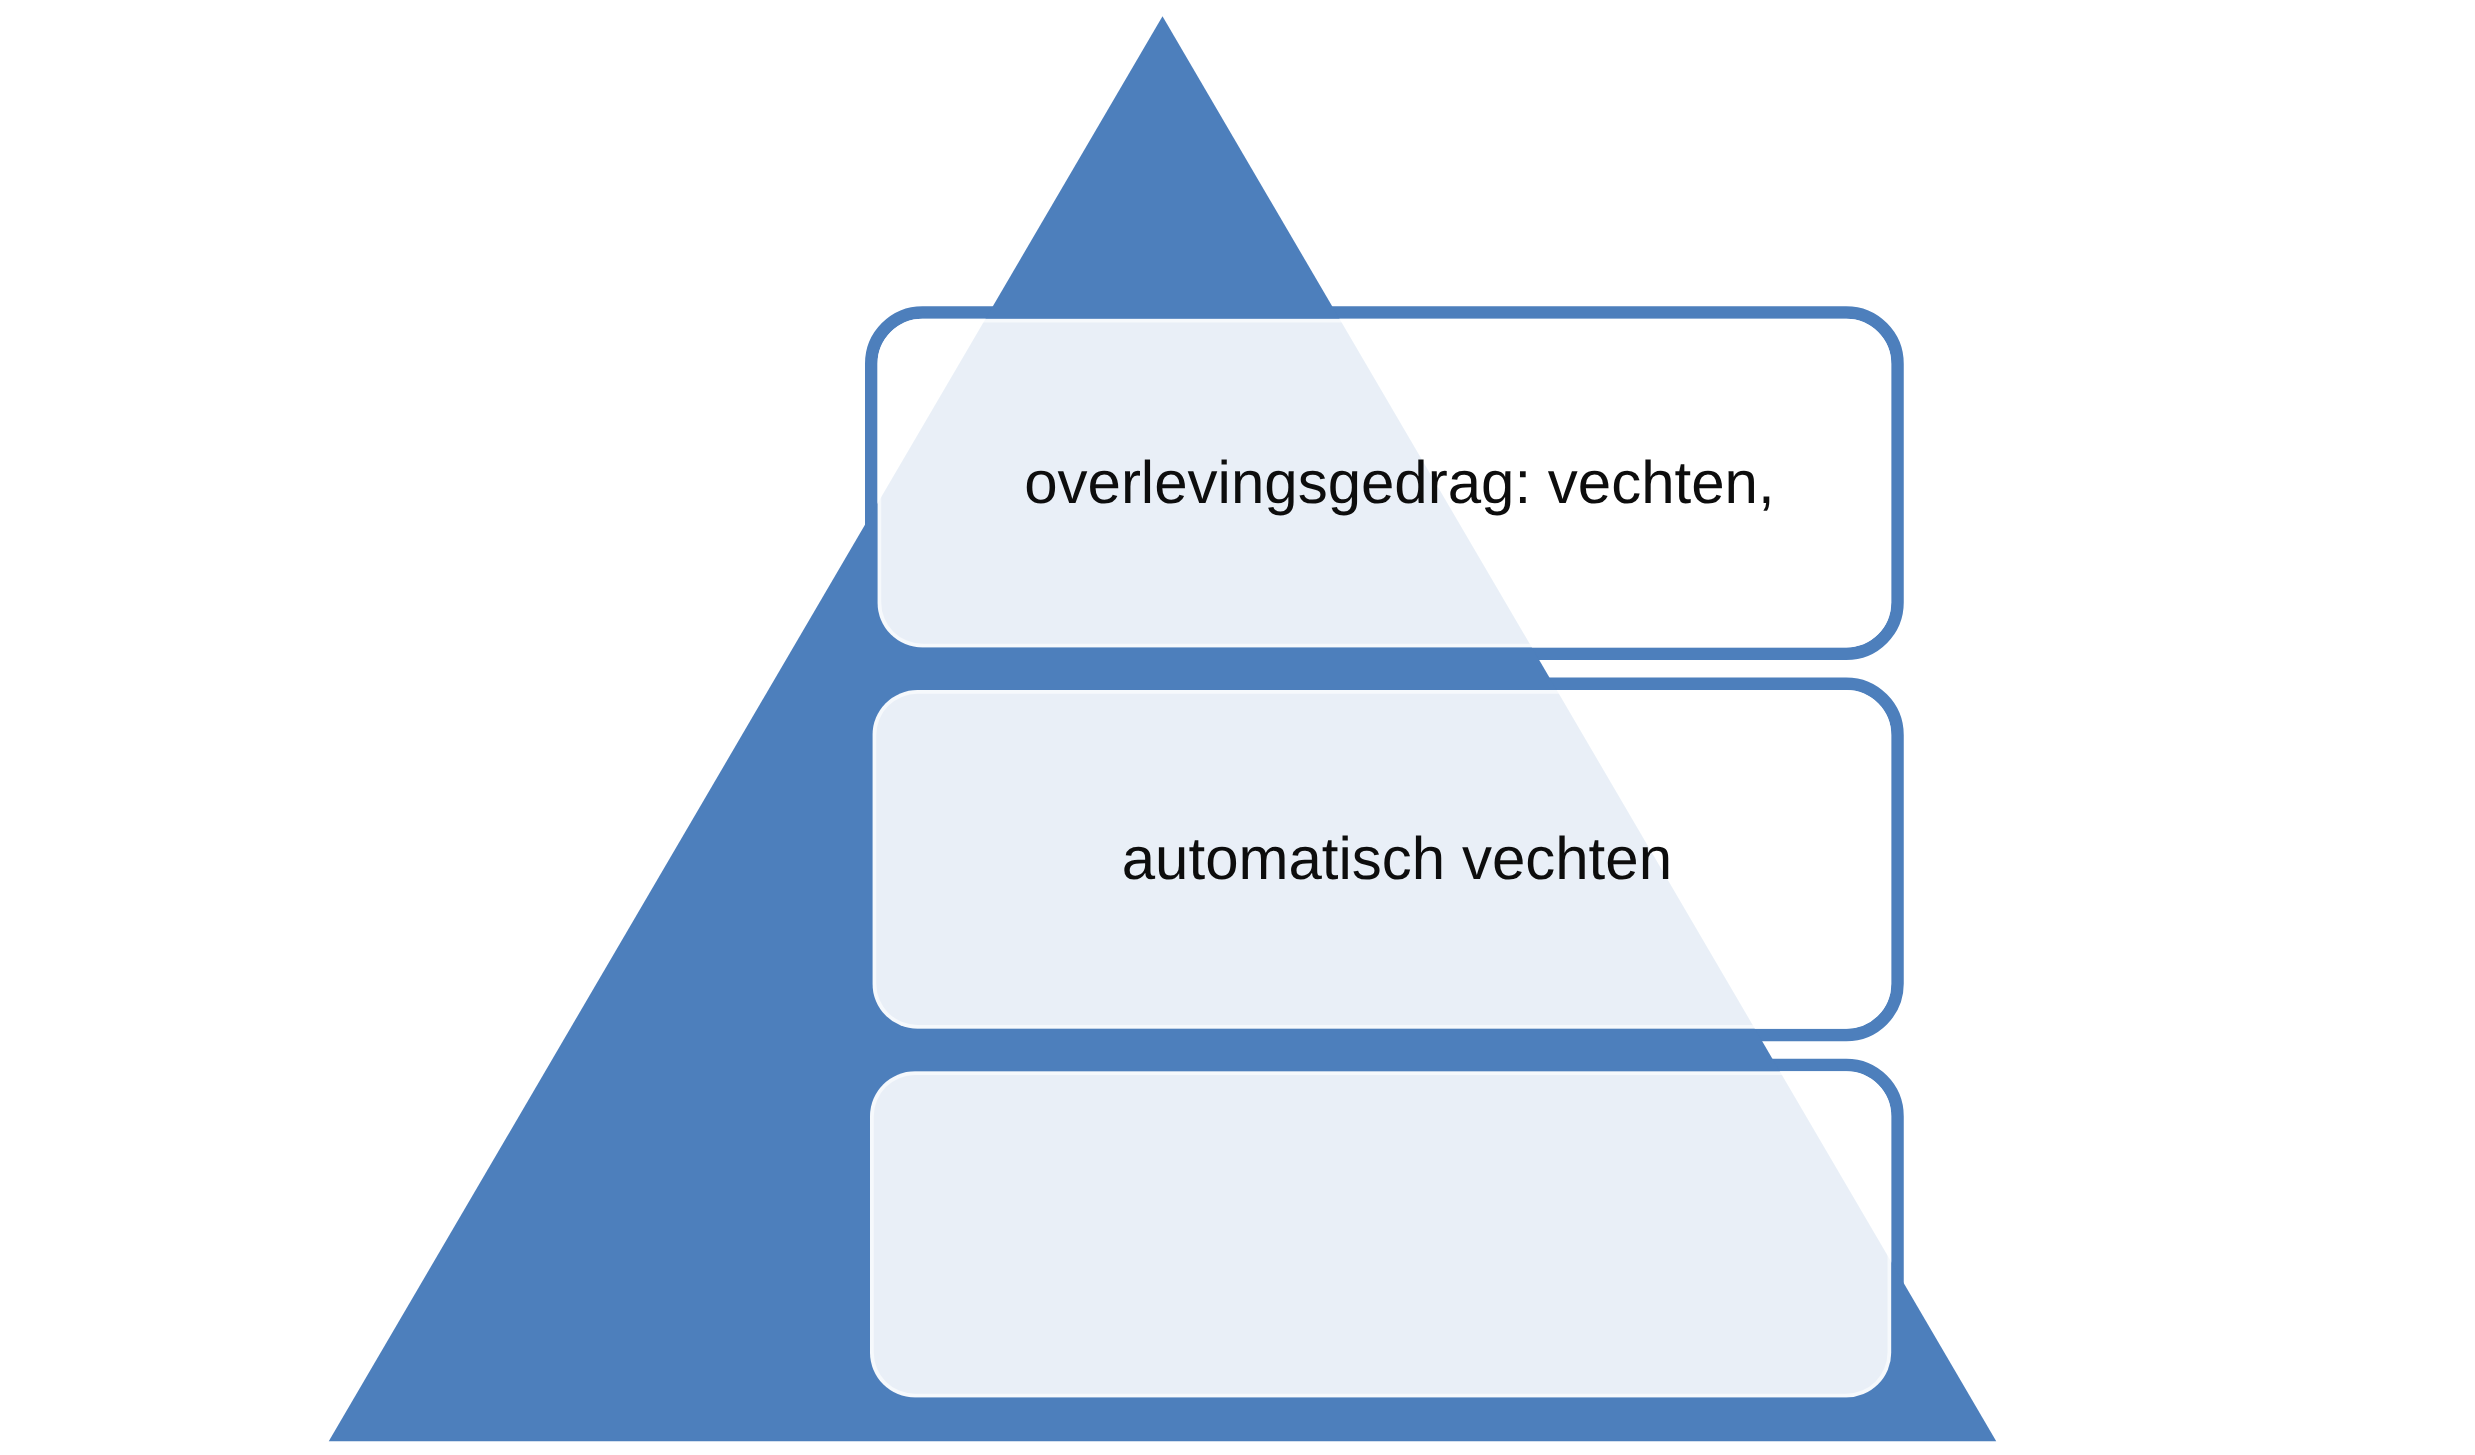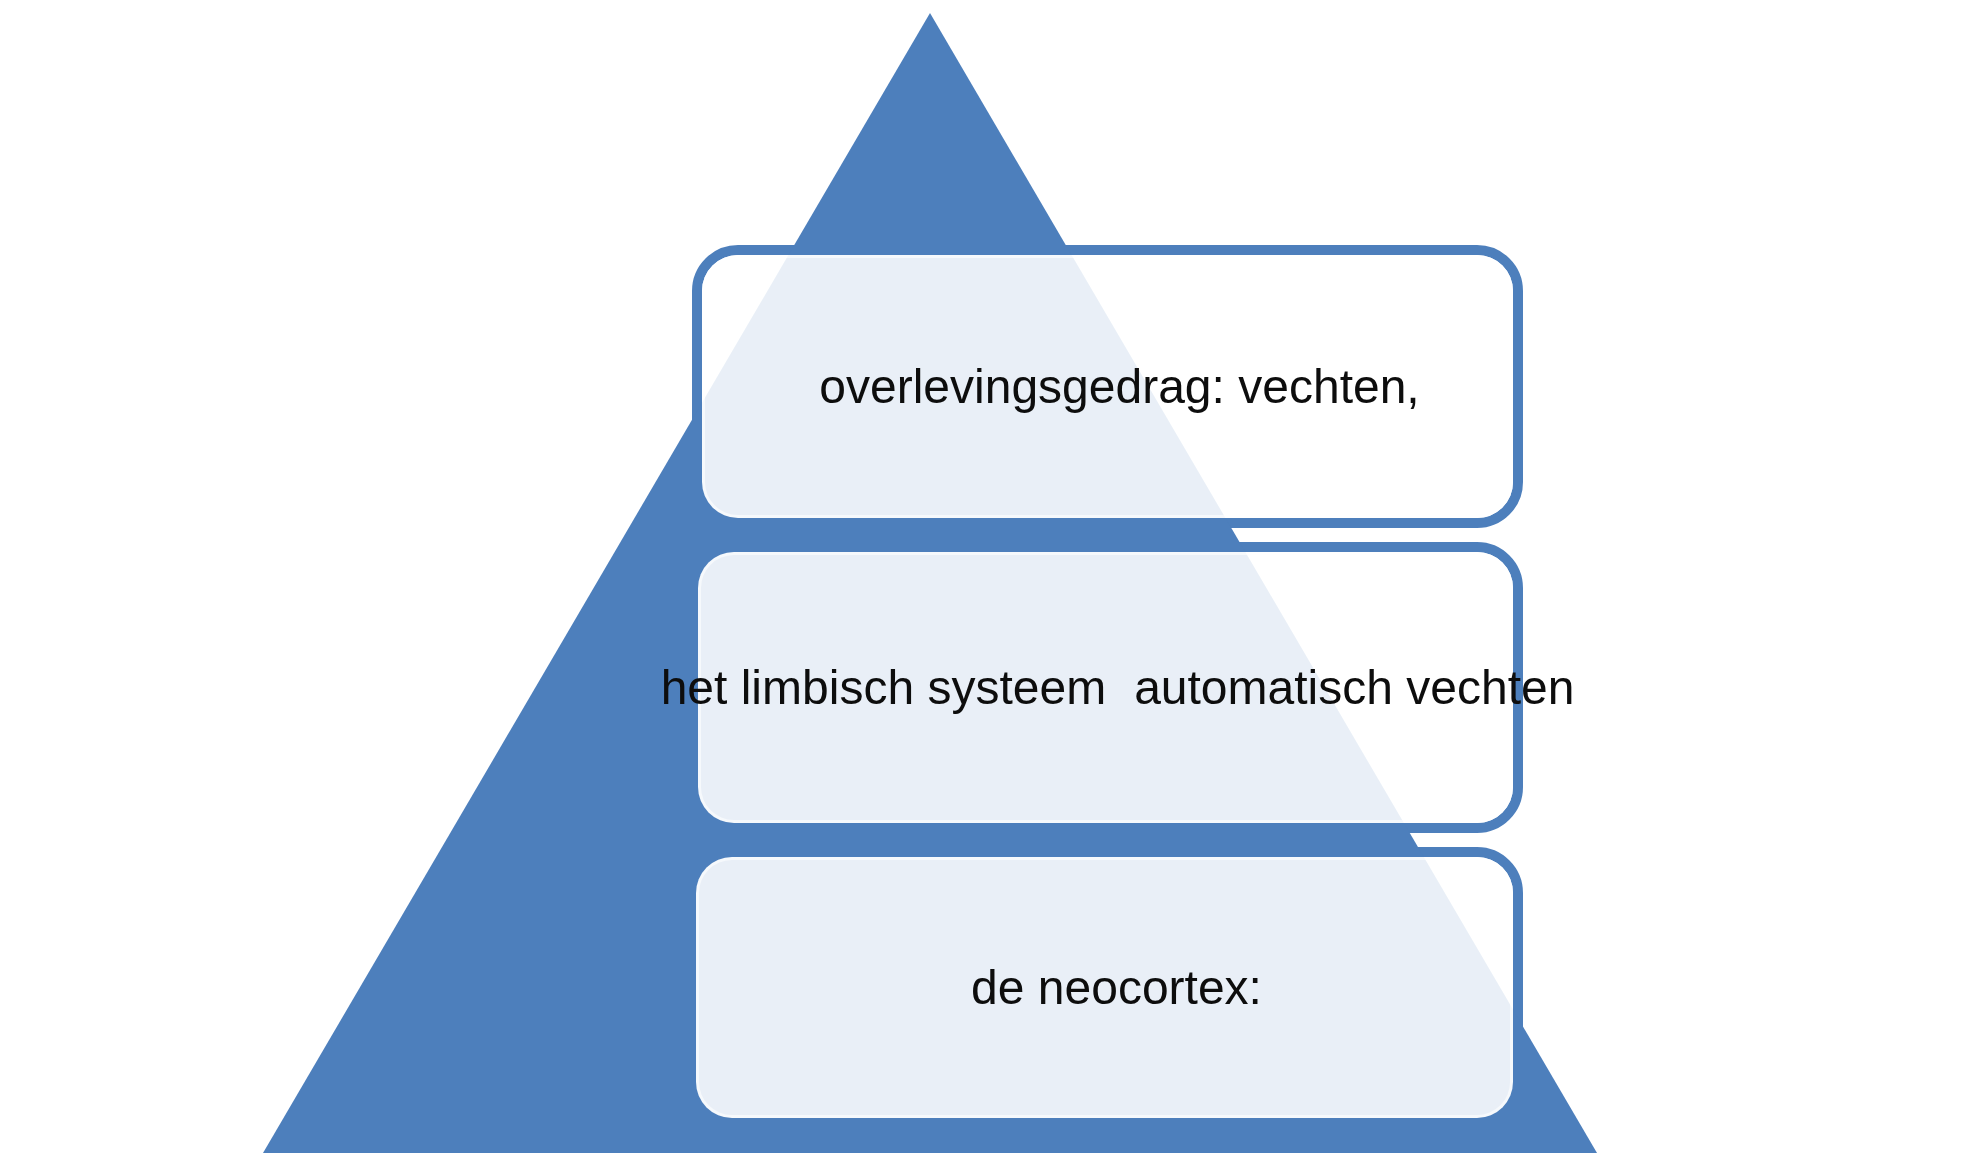--- a/index.html
+++ b/index.html
@@ -41,20 +41,21 @@
 
   
   .glass-card {
     position: absolute;
     box-sizing: border-box;
     background: rgba(255, 255, 255, 0.878);
     border: 3px solid rgba(255, 255, 255, 0.6);
     border-radius: 36px;
     z-index: 3;
     display: flex;
+    flex-direction: column;
     align-items: center;
     justify-content: center;
     text-align: center;
     padding-left: 24px;
   }
   .glass-1 { left: 702px; top: 255px; width: 811px; height: 263px; gap: 8px; }
   .glass-2 { left: 698px; top: 552px; width: 815px; height: 271px; gap: 28px; }
   .glass-3 { left: 696px; top: 857px; width: 817px; height: 261px; gap: 28px; }
 
   .text-line {
@@ -75,21 +76,19 @@
 
   <svg class="pyramid-svg" viewBox="0 0 1980 1164" xmlns="http://www.w3.org/2000/svg">
     <polygon points="930,13 1597,1153 263,1153" fill="#4d7fbc"></polygon>
   </svg>
 
   <div class="glass-card glass-1">
     <div class="text-line">overlevingsgedrag: vechten,</div>
   </div>
 
   <div class="glass-card glass-2">
-    <div class="text-line">het limbisch systeem</div>
     <div class="text-line">automatisch vechten</div>
   </div>
 
   <div class="glass-card glass-3">
-    <div class="text-line">de neocortex:</div>
   </div>
 
 </div>
 
 </body></html>

